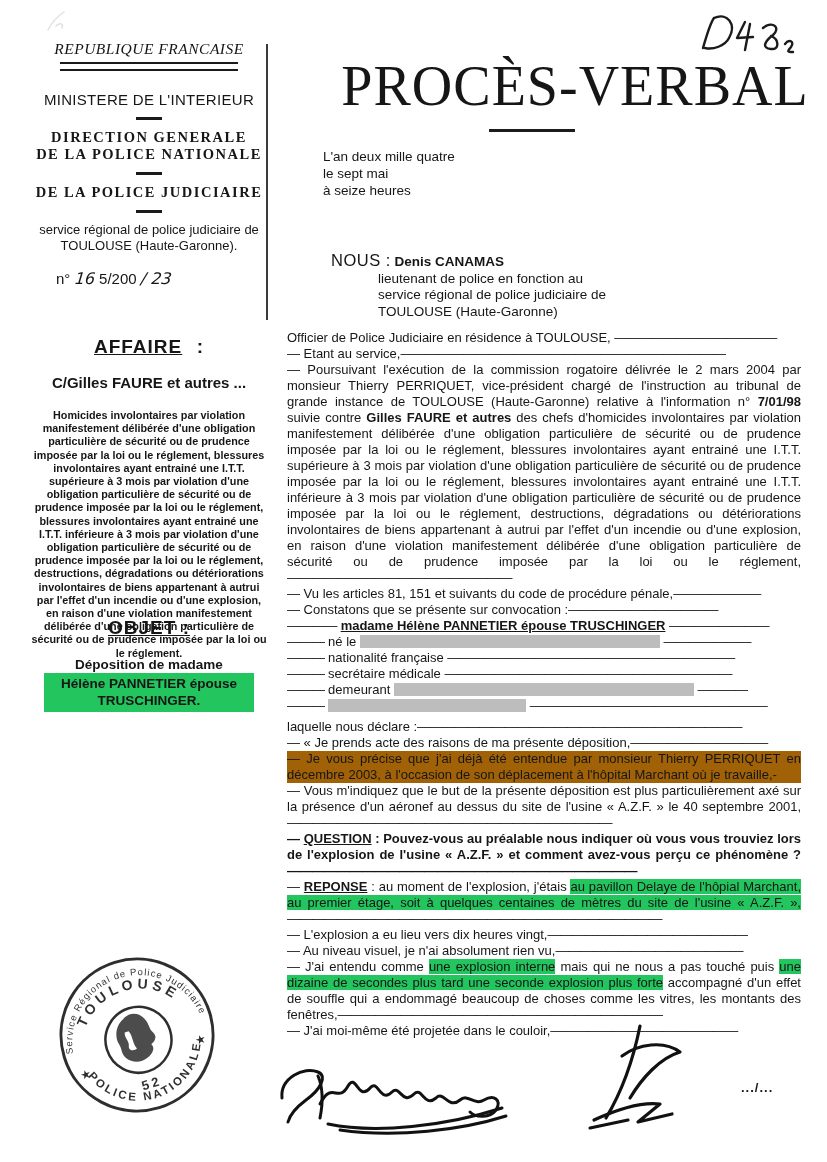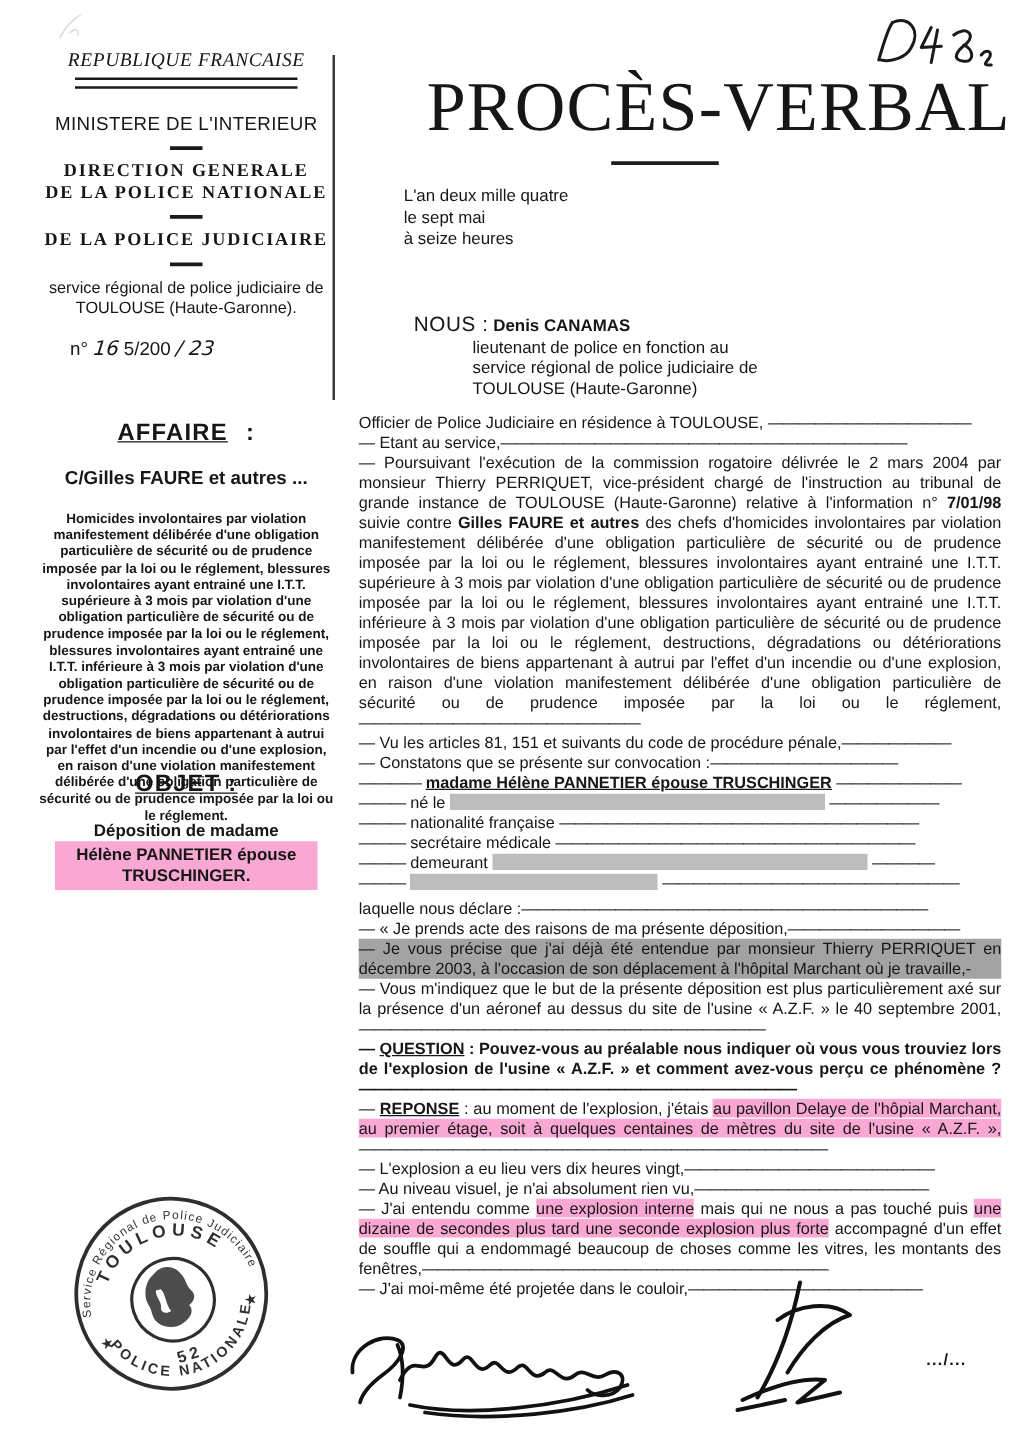--- a/index.html
+++ b/index.html
@@ -35,22 +35,22 @@
   .nousblock{left:331px;top:252px;font-size:13.5px;line-height:16.5px;}
   .nous-word{font-size:16.5px;letter-spacing:.5px;}
   .nous-name{font-weight:bold;}
   .nous-indent{margin-left:47px;}
 
   .bodycol{left:287px;top:330px;width:514px;font-size:13px;line-height:16px;}
   p.para{margin:0;text-align:justify;}
   p.gap{margin-top:5px;}
   .b{font-weight:bold;}
   .u{text-decoration:underline;}
-  .h{background:#f9a8d4;}
-  p.hblock{background:#a3a3a3;}
+  .h{background:#22c55e;}
+  p.hblock{background:#a16207;}
   .leader{word-break:break-all;letter-spacing:-.5px;}
   .redact{display:inline-block;background:#bdbdbd;height:13px;vertical-align:-2px;}
 
   .continuation{left:741px;top:1080px;font-size:13px;font-weight:bold;letter-spacing:1px;}
 
   svg{display:block;}
   .stamp-wrap{left:56px;top:954px;width:162px;height:162px;transform:rotate(-17deg);opacity:.92;}
   .sig1{left:276px;top:1060px;}
   .sig2{left:576px;top:1022px;}
   .cote{left:683px;top:6px;}

